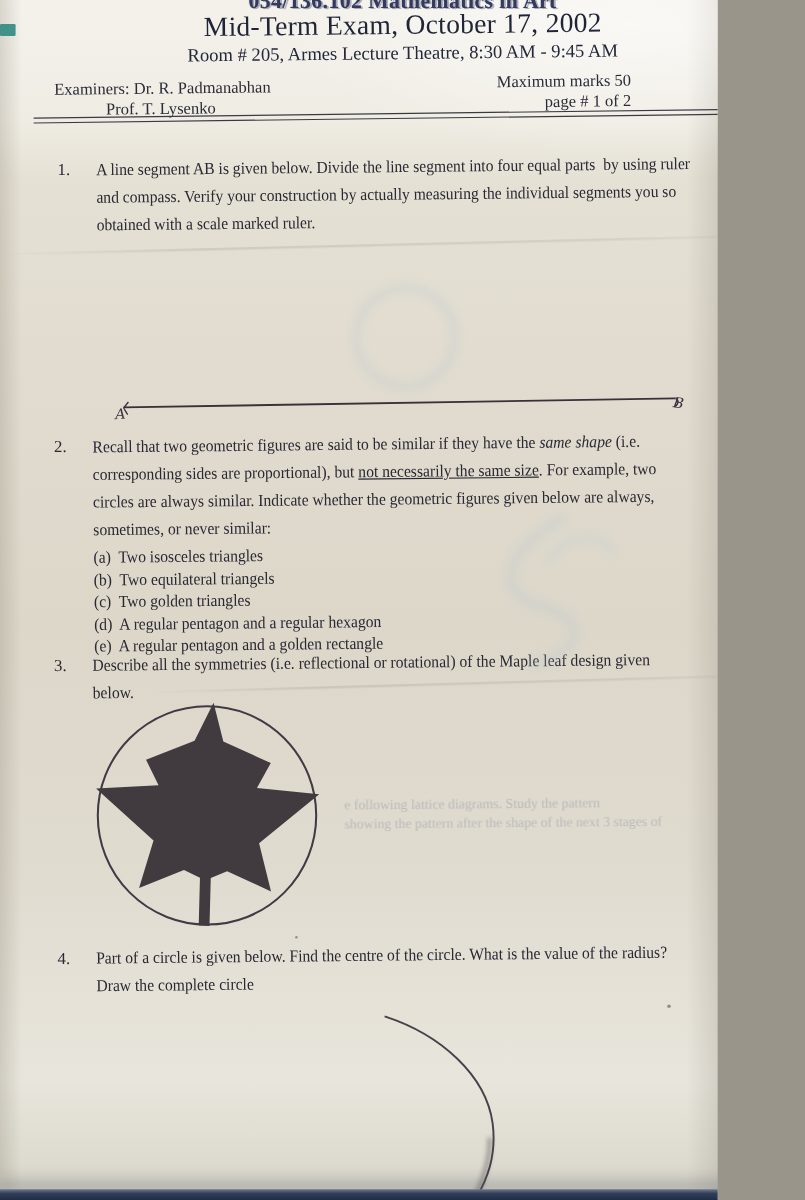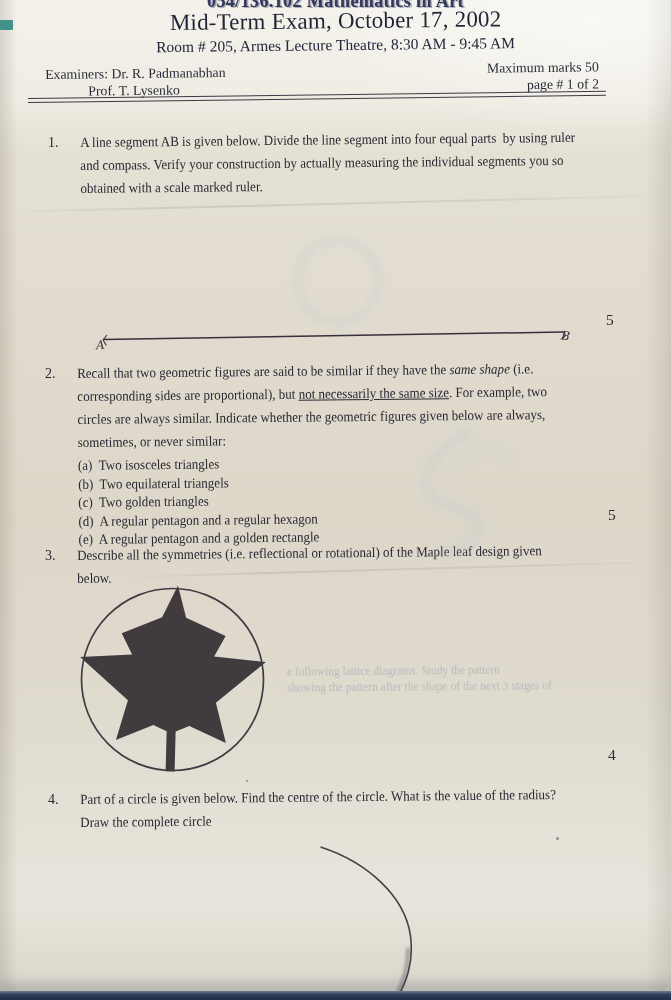--- a/index.html
+++ b/index.html
@@ -1,17 +1,17 @@
 <!DOCTYPE html>
 <html><head>
 <meta charset="utf-8">
 <style>
   html,body{margin:0;padding:0;background:#9a958b;}
   #page{
-    position:relative;width:671px;height:1000px;overflow:hidden;
+    position:relative;width:598px;height:1000px;overflow:hidden;
     font-family:"Liberation Serif", serif;color:#2a2833;
     background:
       radial-gradient(ellipse 420px 160px at 88% 2%, rgba(255,255,255,.55), rgba(255,255,255,0) 70%),
       linear-gradient(90deg, rgba(120,113,96,.22), rgba(120,113,96,0) 18px),
       linear-gradient(270deg, rgba(118,112,100,.18), rgba(118,112,100,0) 26px),
       linear-gradient(180deg, rgba(250,248,243,.6) 0px, rgba(250,248,243,.45) 100px, rgba(250,248,243,0) 150px),
       linear-gradient(180deg,#ebe8e0 0%,#e6e2d6 10%,#e1dccf 30%,#dcd7c9 52%,#e0dbcf 72%,#e8e5dc 90%,#dddacf 97%,#c9c7bd 100%);
   }
   .tilt{transform:rotate(-0.65deg);transform-origin:0 0;}
   

